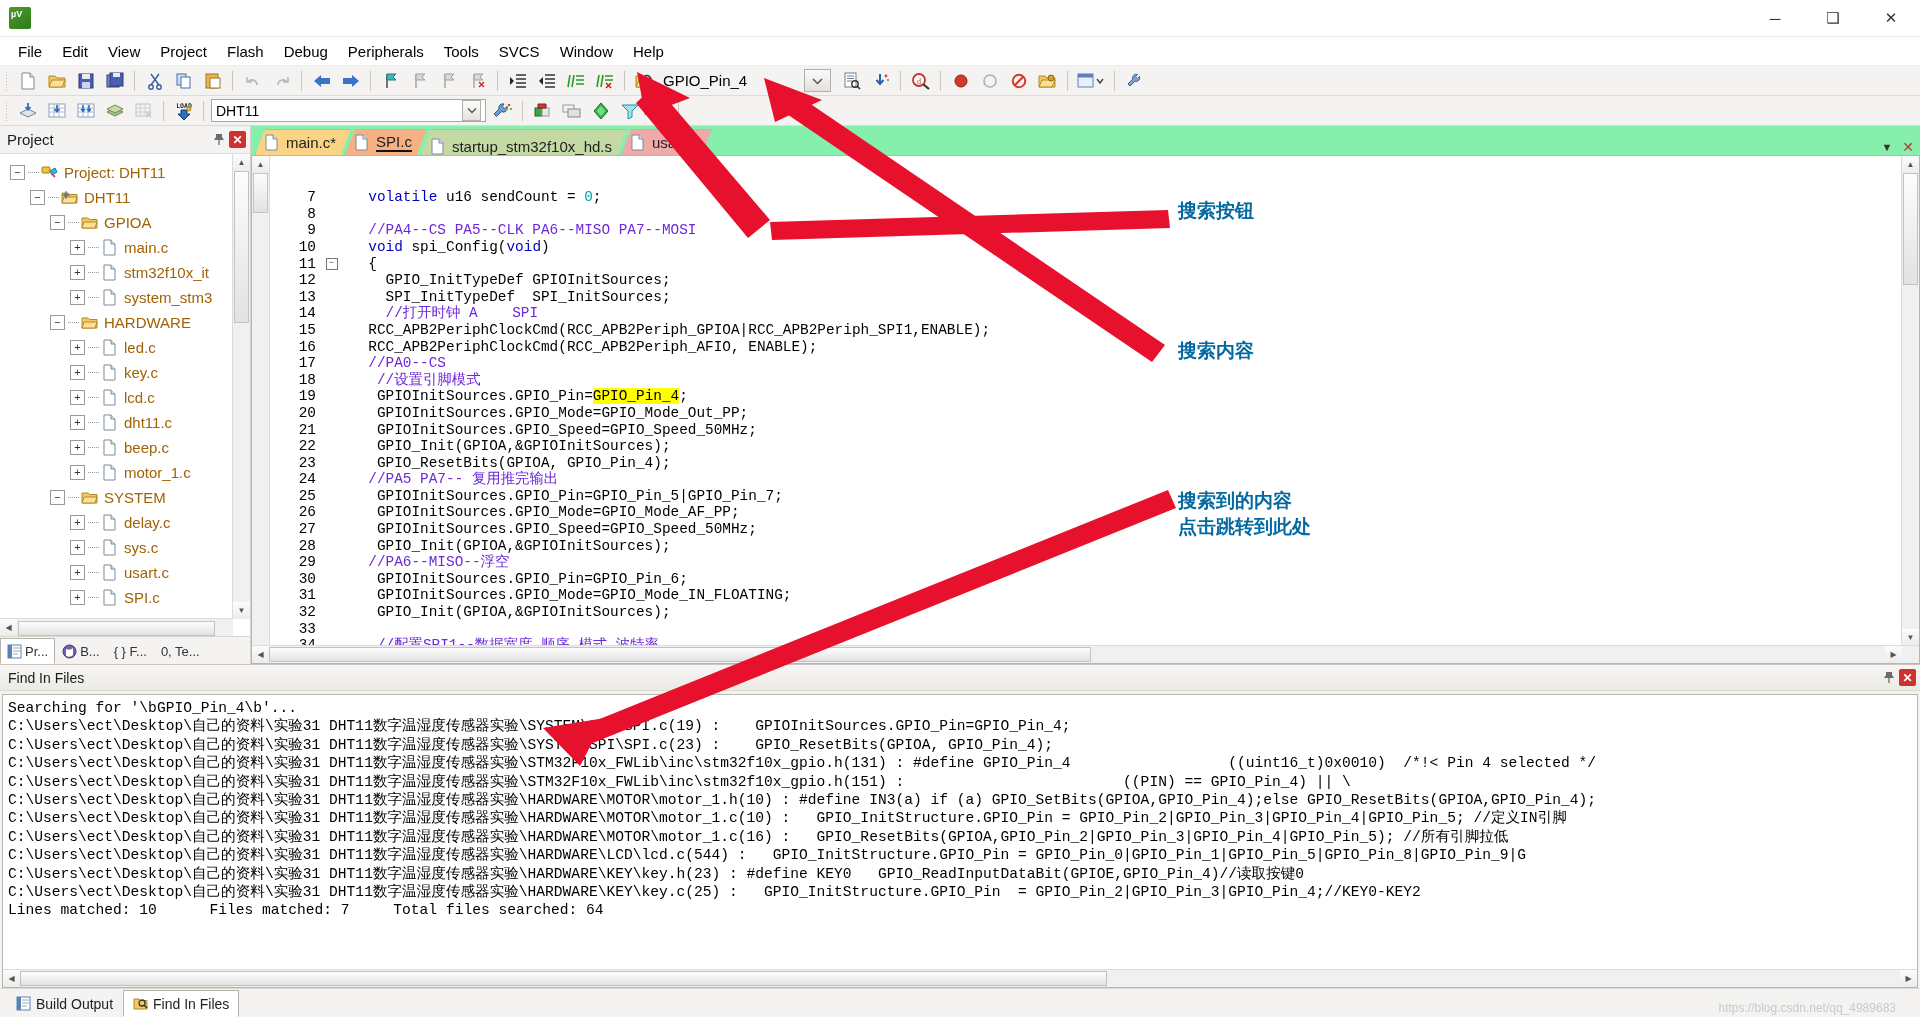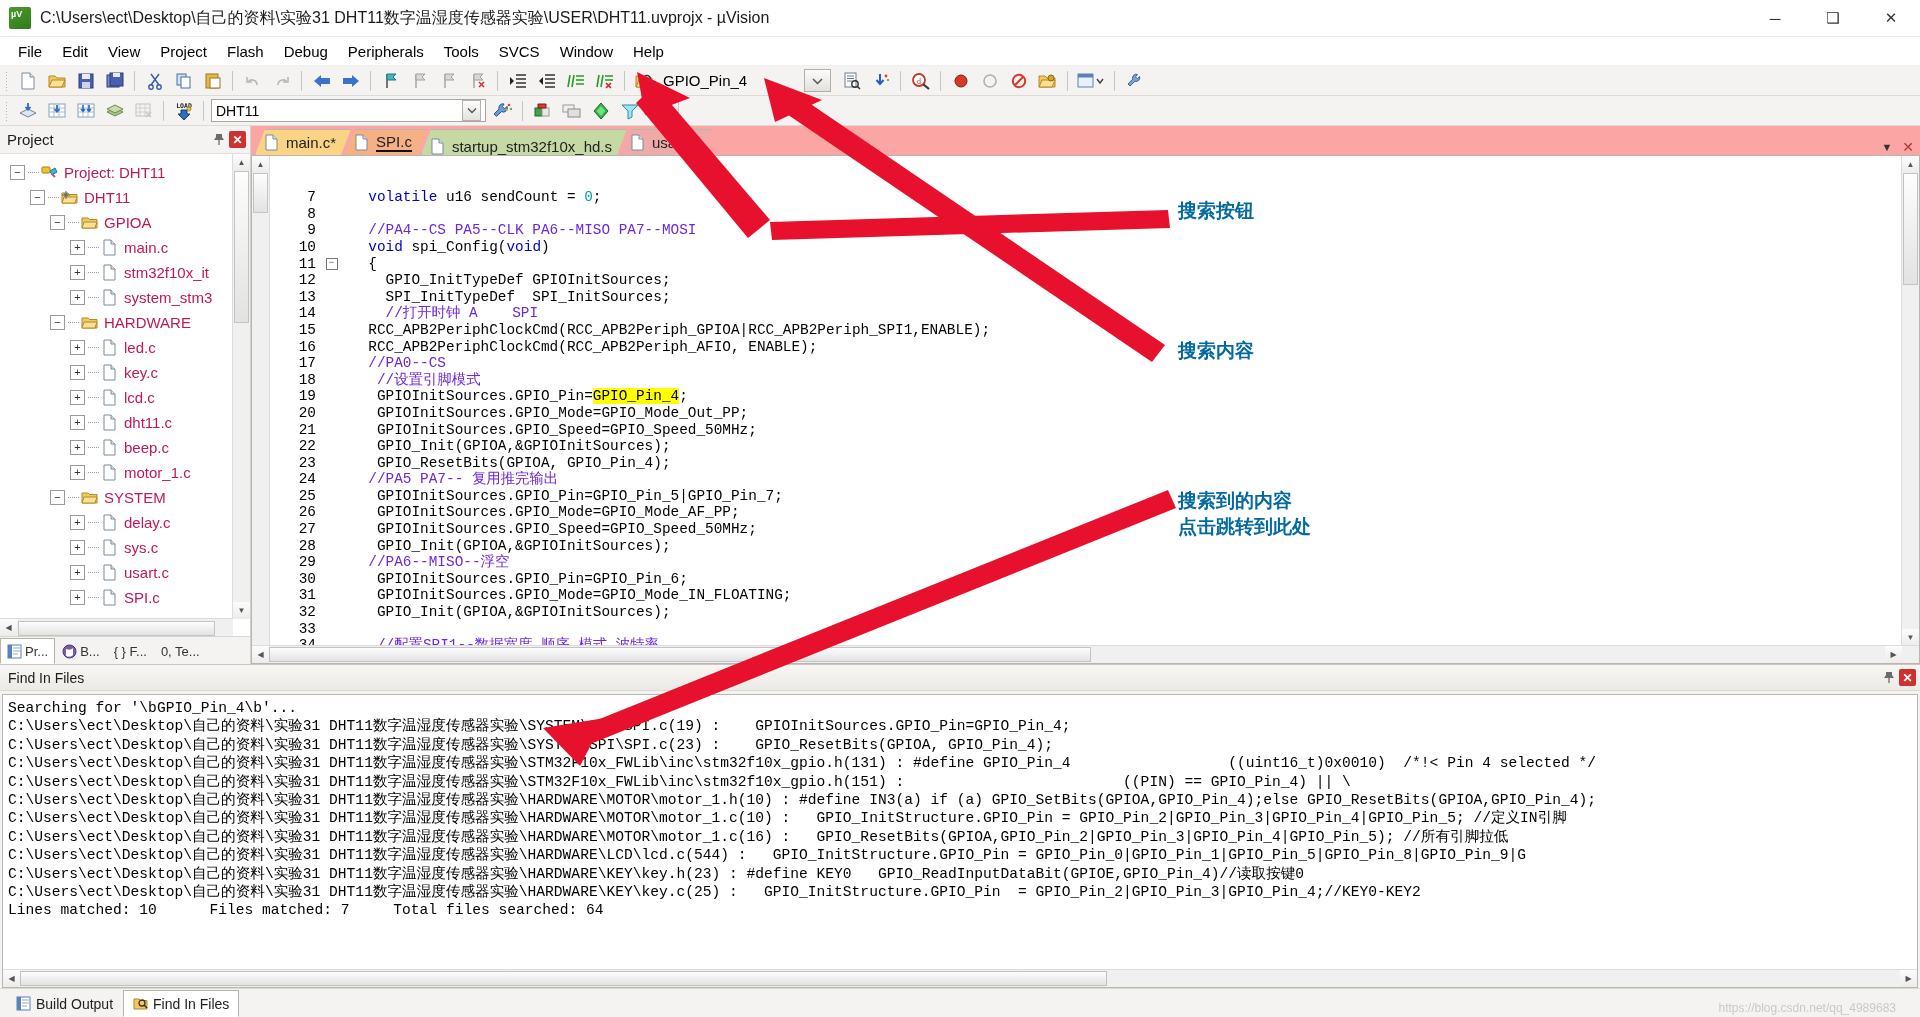--- a/index.html
+++ b/index.html
@@ -53,33 +53,33 @@
   .pane-hdr .hdr-title{flex:1;}
   .pin-btn,.x-btn{width:20px;height:20px;display:flex;align-items:center;justify-content:center;font-size:14px;}
   .x-btn{background:#cf3030;color:#fff;font-weight:bold;font-size:12px;width:17px;height:17px;margin-right:4px;border-radius:2px;}
   .tree{flex:1;background:#fff;overflow:hidden;position:relative;font-size:15px;}
   .tree-inner{padding:6px 0 0 0;position:relative;}
   .trow{height:25px;display:flex;align-items:center;white-space:nowrap;padding-left:6px;}
   .exp{width:13px;height:13px;border:1px solid #9a9a9a;background:#fff;display:inline-flex;align-items:center;justify-content:center;
     font-size:11px;line-height:11px;color:#333;flex:none;margin-right:3px;font-family:"Liberation Sans",sans-serif;}
   .dots{width:11px;height:1px;border-top:1px dotted #9a9a9a;flex:none;margin-right:2px;}
   .ficon{width:17px;height:17px;flex:none;margin-right:6px;}
-  .tlabel{color:#be185d;}
+  .tlabel{color:#a16207;}
   .tree-scroll-v{position:absolute;right:0;top:0;width:17px;bottom:17px;background:#f0f0f0;border-left:1px solid #dcdcdc;}
   .tree-scroll-h{position:absolute;left:0;right:17px;bottom:0;height:17px;background:#f0f0f0;border-top:1px solid #dcdcdc;}
   .sb-arrow{width:17px;height:17px;background:linear-gradient(#fcfcfc,#ececec);display:flex;align-items:center;justify-content:center;font-size:8px;color:#555;}
   .sb-thumb{background:linear-gradient(#fdfdfd,#e2e2e2);border:1px solid #c3c3c3;}
   .proj-tabs{height:27px;background:#f4f3f1;display:flex;align-items:flex-end;border-top:1px solid #d9d6d0;flex:none;}
   .ptab{height:24px;display:flex;align-items:center;padding:0 6px;font-size:13px;color:#333;border:1px solid transparent;white-space:nowrap;}
   .ptab.active{background:#fff;border-color:#b6b3ad;border-bottom-color:#fff;}
   .ptab .tico{width:15px;height:15px;margin-right:3px;flex:none;}
 
   
   .editor-wrap{flex:1;display:flex;flex-direction:column;min-width:0;background:#f4f3f1;}
-  .ed-tabbar{height:29px;display:flex;align-items:flex-end;background:#fca5a5;padding-left:4px;flex:none;position:relative;}
+  .ed-tabbar{height:29px;display:flex;align-items:flex-end;background:#86efac;padding-left:4px;flex:none;position:relative;}
   .edtab{height:25px;display:flex;align-items:center;padding:0 14px 0 8px;margin-right:-6px;font-size:15px;color:#222;
      border:1px solid #b9b6b0;border-bottom:none;border-radius:0;position:relative;
      clip-path:polygon(10px 0,100% 0,calc(100% - 10px) 100%,0 100%);}
   .edtab .tico{width:15px;height:17px;margin-right:7px;flex:none;}
   .edtab.active{font-weight:normal;}
   .edtab .tl{white-space:nowrap;}
   .edtab.active .tl{border-bottom:2px solid #111;}
   .ed-tabbar-right{margin-left:auto;display:flex;align-items:center;padding-right:6px;gap:10px;}
   .tb-caret{font-size:11px;color:#333;}
   .ed-close{color:#b33;font-size:14px;}
@@ -120,21 +120,20 @@
   .arrows{position:absolute;left:0;top:0;width:1920px;height:1017px;pointer-events:none;z-index:35;}
   .wmark{position:absolute;right:24px;bottom:2px;font-size:12px;color:#c9c9c9;z-index:50;}
 </style>
 </head>
 <body>
 
 <div class="app">
 
   <div class="titlebar">
     <div class="title-ico"></div>
-    <div class="title-text">C:\Users\ect\Desktop\自己的资料\实验31 DHT11数字温湿度传感器实验\USER\DHT11.uvprojx - µVision</div>
     <div class="winbtns">
       <div class="winbtn">─</div>
       <div class="winbtn">❑</div>
       <div class="winbtn close">✕</div>
     </div>
   </div>
 
   <div class="menubar">
     <div class="menu-item">File</div>
     <div class="menu-item">Edit</div>

